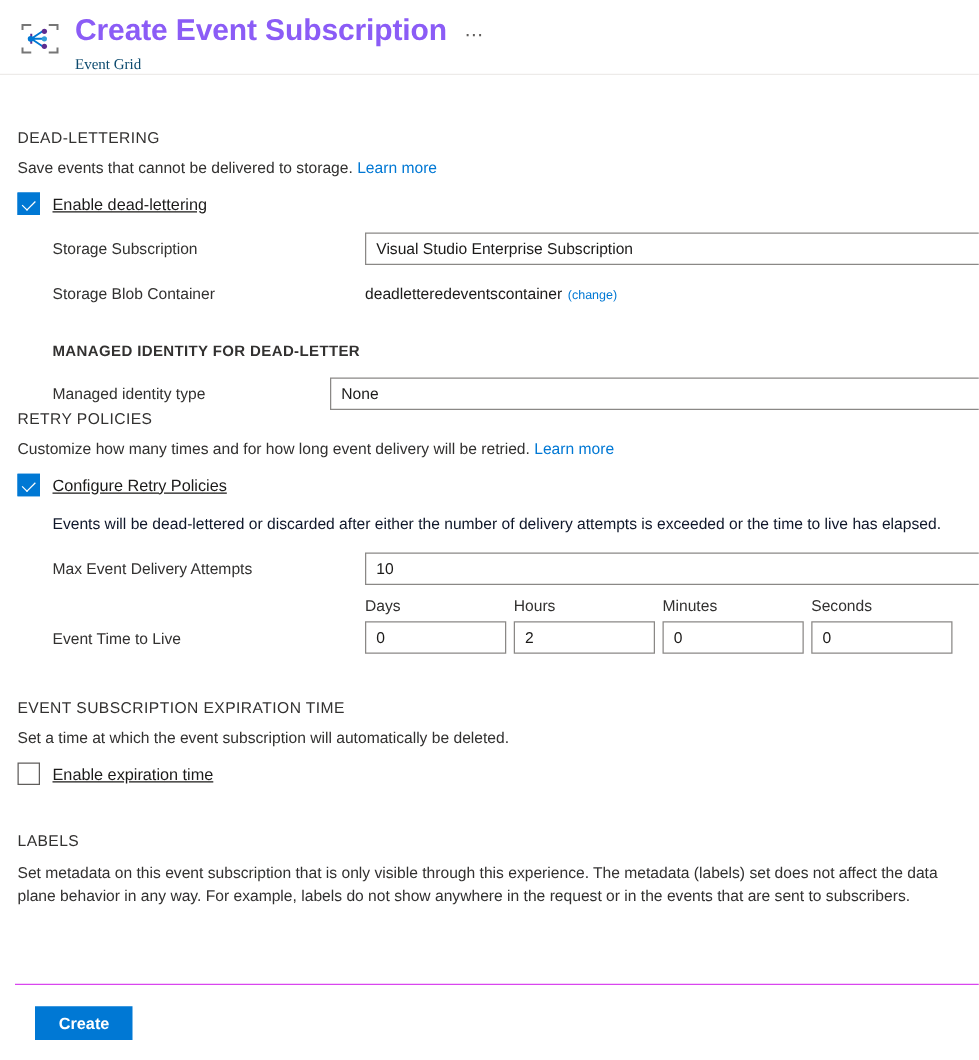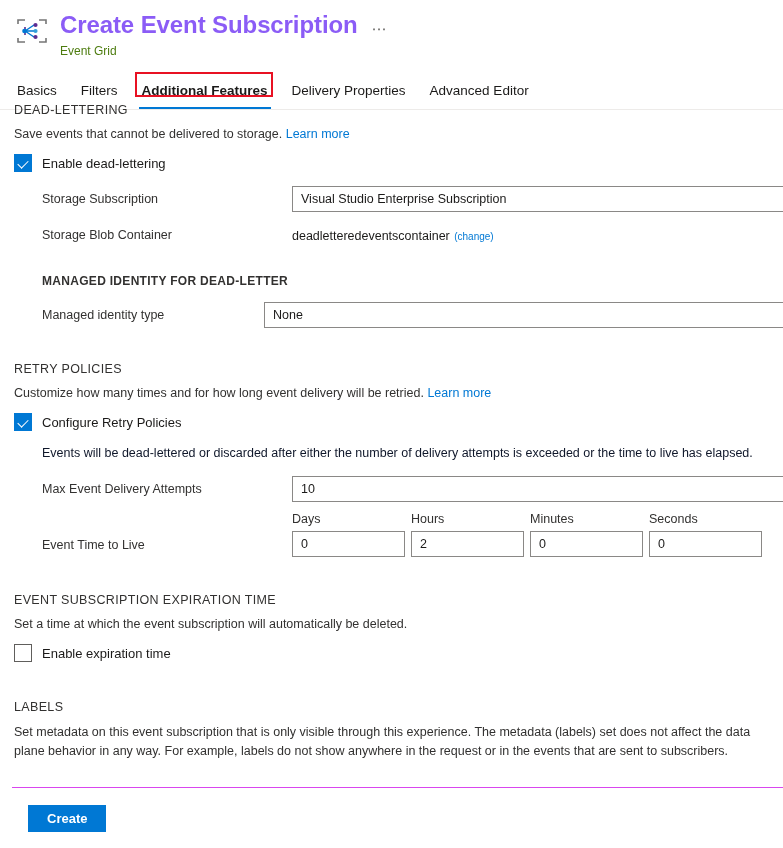--- a/index.html
+++ b/index.html
@@ -54,23 +54,24 @@
     margin-top: 8px;
     font-size: 15px;
     letter-spacing: 1.5px;
     color: #605e5c;
     cursor: pointer;
     line-height: 10px;
     user-select: none;
   }
   .blade-subtitle {
     font-size: 12px;
-    color: #4d7c0f;
+    color: #0c4a6e;
     margin-top: 3px;
     line-height: 16px;
+    font-family: Liberation Serif, serif;
   }
 
   
   .tabs {
     display: flex;
     align-items: flex-end;
     padding-left: 14px;
     margin-top: 16px;
     height: 34px;
     position: relative;
@@ -181,20 +182,21 @@
     height: 9px;
     border: solid #ffffff;
     border-width: 0 1.6px 1.6px 0;
     transform: rotate(45deg);
   }
   .check-label {
     font-size: 13px;
     color: #1b1a19;
     margin-left: 10px;
     cursor: pointer;
+    text-decoration: underline;
   }
 
   
   .field-row {
     display: flex;
     align-items: center;
     margin-top: 14px;
     padding-left: 28px;
   }
   .field-label {
@@ -355,28 +357,20 @@
     <div class="title-block">
       <div class="blade-title-line">
         <div class="blade-title">Create Event Subscription</div>
         <div class="ellipsis-btn">⋯</div>
       </div>
       <div class="blade-subtitle">Event Grid</div>
     </div>
 
   </div>
 
-  <div class="tabs">
-    <div class="tab">Basics</div>
-    <div class="tab">Filters</div>
-    <div class="tab active">Additional Features</div>
-    <div class="tab">Delivery Properties</div>
-    <div class="tab">Advanced Editor</div>
-    <div class="tab-highlight"></div>
-  </div>
   <div class="tabs-underline"></div>
 </div>
 
 <div class="content">
 
   <div class="section">
     <div class="section-head">DEAD-LETTERING</div>
     <div class="section-desc">
       <span>Save events that cannot be delivered to storage.</span>
       <span class="link">Learn more</span>
@@ -420,21 +414,21 @@
               <svg width="10" height="10" viewBox="0 0 10 10">
                   <path d="M1 3 L5 7 L9 3" stroke="#1b1a19" stroke-width="1" fill="none"></path>
                 </svg>
             </span>
           </div>
         </div>
       </div>
     </div>
   </div>
 
-  <div class="section" style="margin-top:34px;">
+  <div class="section" style="">
     <div class="section-head">RETRY POLICIES</div>
     <div class="section-desc">
       <span>Customize how many times and for how long event delivery will be retried.</span>
       <span class="link">Learn more</span>
     </div>
 
     <div class="check-row">
       <div class="cbox checked"></div>
       <div class="check-label">Configure Retry Policies</div>
     </div>

